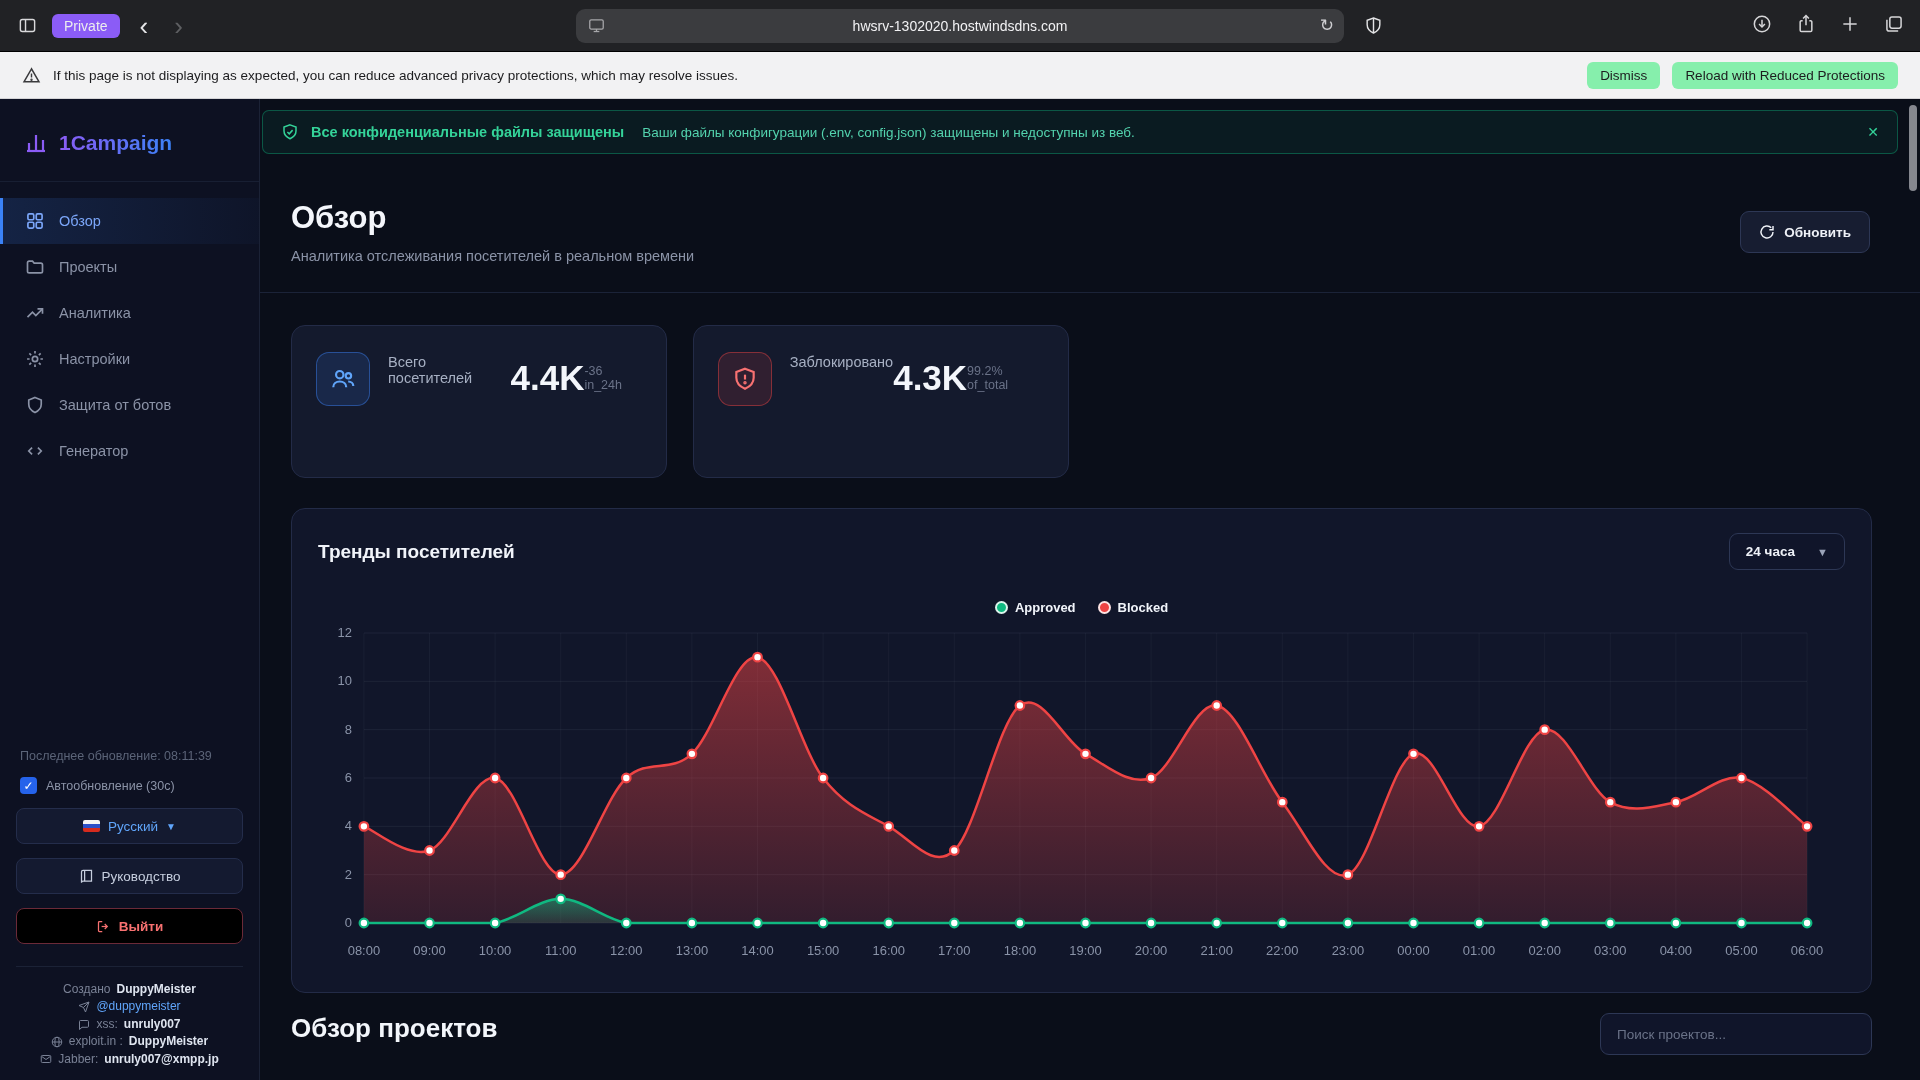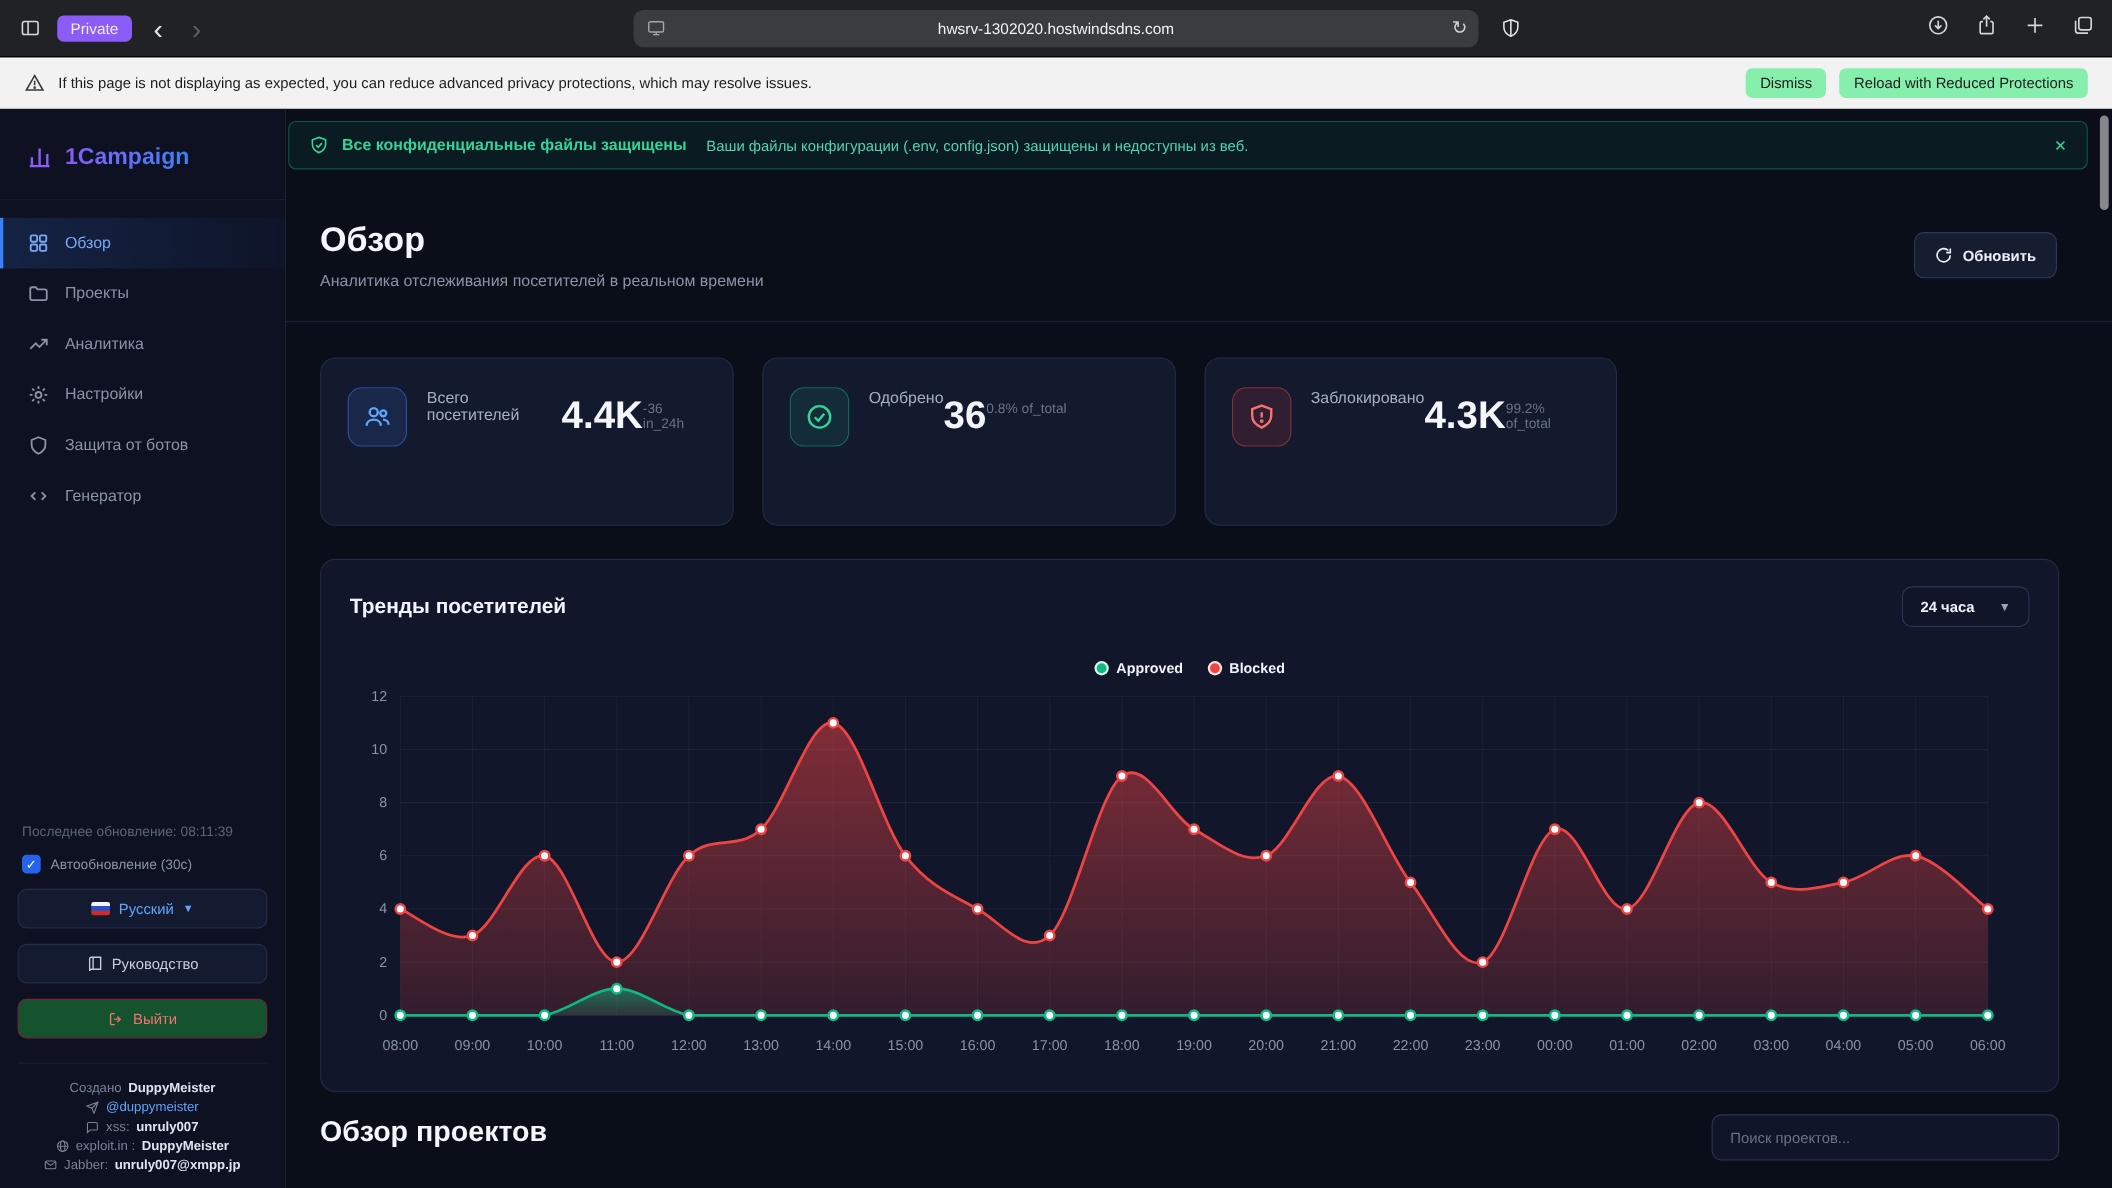--- a/index.html
+++ b/index.html
@@ -53,21 +53,21 @@
   .last-update { color:#5b6478; font-size:12.5px; padding-left:4px; }
   .autorefresh { display:flex; align-items:center; gap:9px; margin-top:14px; padding-left:4px; }
   .checkbox { width:17px; height:17px; border-radius:4px; background:#2563eb; color:#fff; font-size:12px; display:flex; align-items:center; justify-content:center; }
   .autorefresh-label { color:#8b93a7; font-size:12.5px; }
   .side-btn { margin-top:14px; width:100%; height:36px; border-radius:8px; background:#141a30; border:1px solid #242d4b; display:flex; align-items:center; justify-content:center; gap:8px; font-size:13.5px; font-family:inherit; }
   .lang-btn { color:#60a5fa;justify-content:center; }
   .flag { width:17px; height:12px; border-radius:2px; background:linear-gradient(180deg,#f5f5f5 0 33%, #2d50c8 33% 66%, #d52b1e 66% 100%); }
   .chev-sm { font-size:10px; }
   .guide-btn { color:#c6cede; }
   .guide-btn svg { width:15px; height:15px; }
-  .logout-btn { background:#14532d; border-color:#6b2a38; color:#f87171; font-weight:normal; }
+  .logout-btn { background:#000000; border-color:#6b2a38; color:#f87171; font-weight:bold; }
   .logout-btn svg { width:15px; height:15px; }
   .credits { margin-top:22px; border-top:1px solid #1b2236; padding:14px 4px 12px; text-align:center; font-size:12px; color:#7a8296; line-height:1.45; }
   .credits .cr-line { display:flex; align-items:center; justify-content:center; gap:6px; }
   .credits svg { width:12px; height:12px; flex:none; }
   .credits .cr-strong { color:#dfe5f0; font-weight:bold; }
   .credits .cr-link { color:#60a5fa; }
 
   
   .content { flex:1; min-width:0; display:flex; flex-direction:column; background:#0a0e19; overflow:hidden; }
   .secure-banner { margin:11px 22px 0 2px; height:44px; flex:none; border-radius:7px; background:rgba(16,185,129,0.08); border:1px solid rgba(16,185,129,0.38); display:flex; align-items:center; padding:0 18px; gap:12px; }
@@ -103,21 +103,21 @@
   .chart-title { color:#f1f4fa; font-size:19px; font-weight:bold; }
   .range-select { margin-left:auto; background:#10152a; border:1px solid #2d3755; color:#eef1f7; border-radius:9px; padding:10px 16px; display:flex; align-items:center; gap:22px; font-size:13.5px; font-weight:bold; font-family:inherit; }
   .range-select .chev { font-size:11px; color:#9aa3b8; }
   .legend { display:flex; justify-content:center; gap:22px; margin-top:30px; margin-bottom:6px; }
   .legend-item { display:flex; align-items:center; gap:7px; color:#f1f4fa; font-size:13px; font-weight:bold; }
   .legend .dot { width:13px; height:13px; border-radius:50%; border:2px solid rgba(255,255,255,0.85); }
   #trend-svg { width:100%; height:345px; display:block; }
 
   .projects-row { margin-top:20px; display:flex; align-items:flex-start; }
   .projects-title { color:#f3f6fb; font-size:26px; font-weight:bold; }
-  .project-search { margin-left:auto; width:316px; height:42px; background:#10152a; border:1px solid #2d3755; border-radius:9px; color:#cfd6e4; padding:0 16px; font-size:13.5px; font-family:inherit; }
+  .project-search { margin-left:auto; width:272px; height:42px; background:#10152a; border:1px solid #2d3755; border-radius:9px; color:#cfd6e4; padding:0 16px; font-size:13.5px; font-family:inherit; }
   .project-search::placeholder { color:#6a7288; }
 </style>
 </head>
 <body>
 
 <div class="screen">
 
   <div class="browser-bar">
     <div class="chrome-left">
       <span class="chrome-icon">
@@ -386,33 +386,20 @@
                   <circle cx="9" cy="8" r="3.4"></circle>
                   <path d="M3 19.5c0-3.2 2.6-5.2 6-5.2s6 2 6 5.2"></path>
                   <circle cx="17" cy="9" r="2.5"></circle>
                   <path d="M16.8 14.3c2.7 0 4.7 1.7 4.7 4.2"></path>
                 </svg>
             </span>
             <span class="stat-info">
               <span class="stat-label">Всего посетителей</span>
               <span class="stat-value">4.4K</span>
               <span class="stat-caption">-36 in_24h</span>
-            </span>
-          </div>
-          <div class="stat-card">
-            <span class="stat-tile tile-green">
-              <svg viewBox="0 0 24 24" fill="none" stroke="currentColor" stroke-width="2">
-                  <circle cx="12" cy="12" r="9"></circle>
-                  <polyline points="8,12.3 11,15.3 16,9.3"></polyline>
-                </svg>
-            </span>
-            <span class="stat-info">
-              <span class="stat-label">Одобрено</span>
-              <span class="stat-value">36</span>
-              <span class="stat-caption">0.8% of_total</span>
             </span>
           </div>
           <div class="stat-card">
             <span class="stat-tile tile-red">
               <svg viewBox="0 0 24 24" fill="none" stroke="currentColor" stroke-width="2">
                   <path d="M12 2.5l8 3v5.3c0 4.9-3.3 8.1-8 10.2-4.7-2.1-8-5.3-8-10.2V5.5z"></path>
                   <line x1="12" y1="8" x2="12" y2="12.5"></line>
                   <circle cx="12" cy="15.5" r="0.6" fill="currentColor"></circle>
                 </svg>
             </span>

